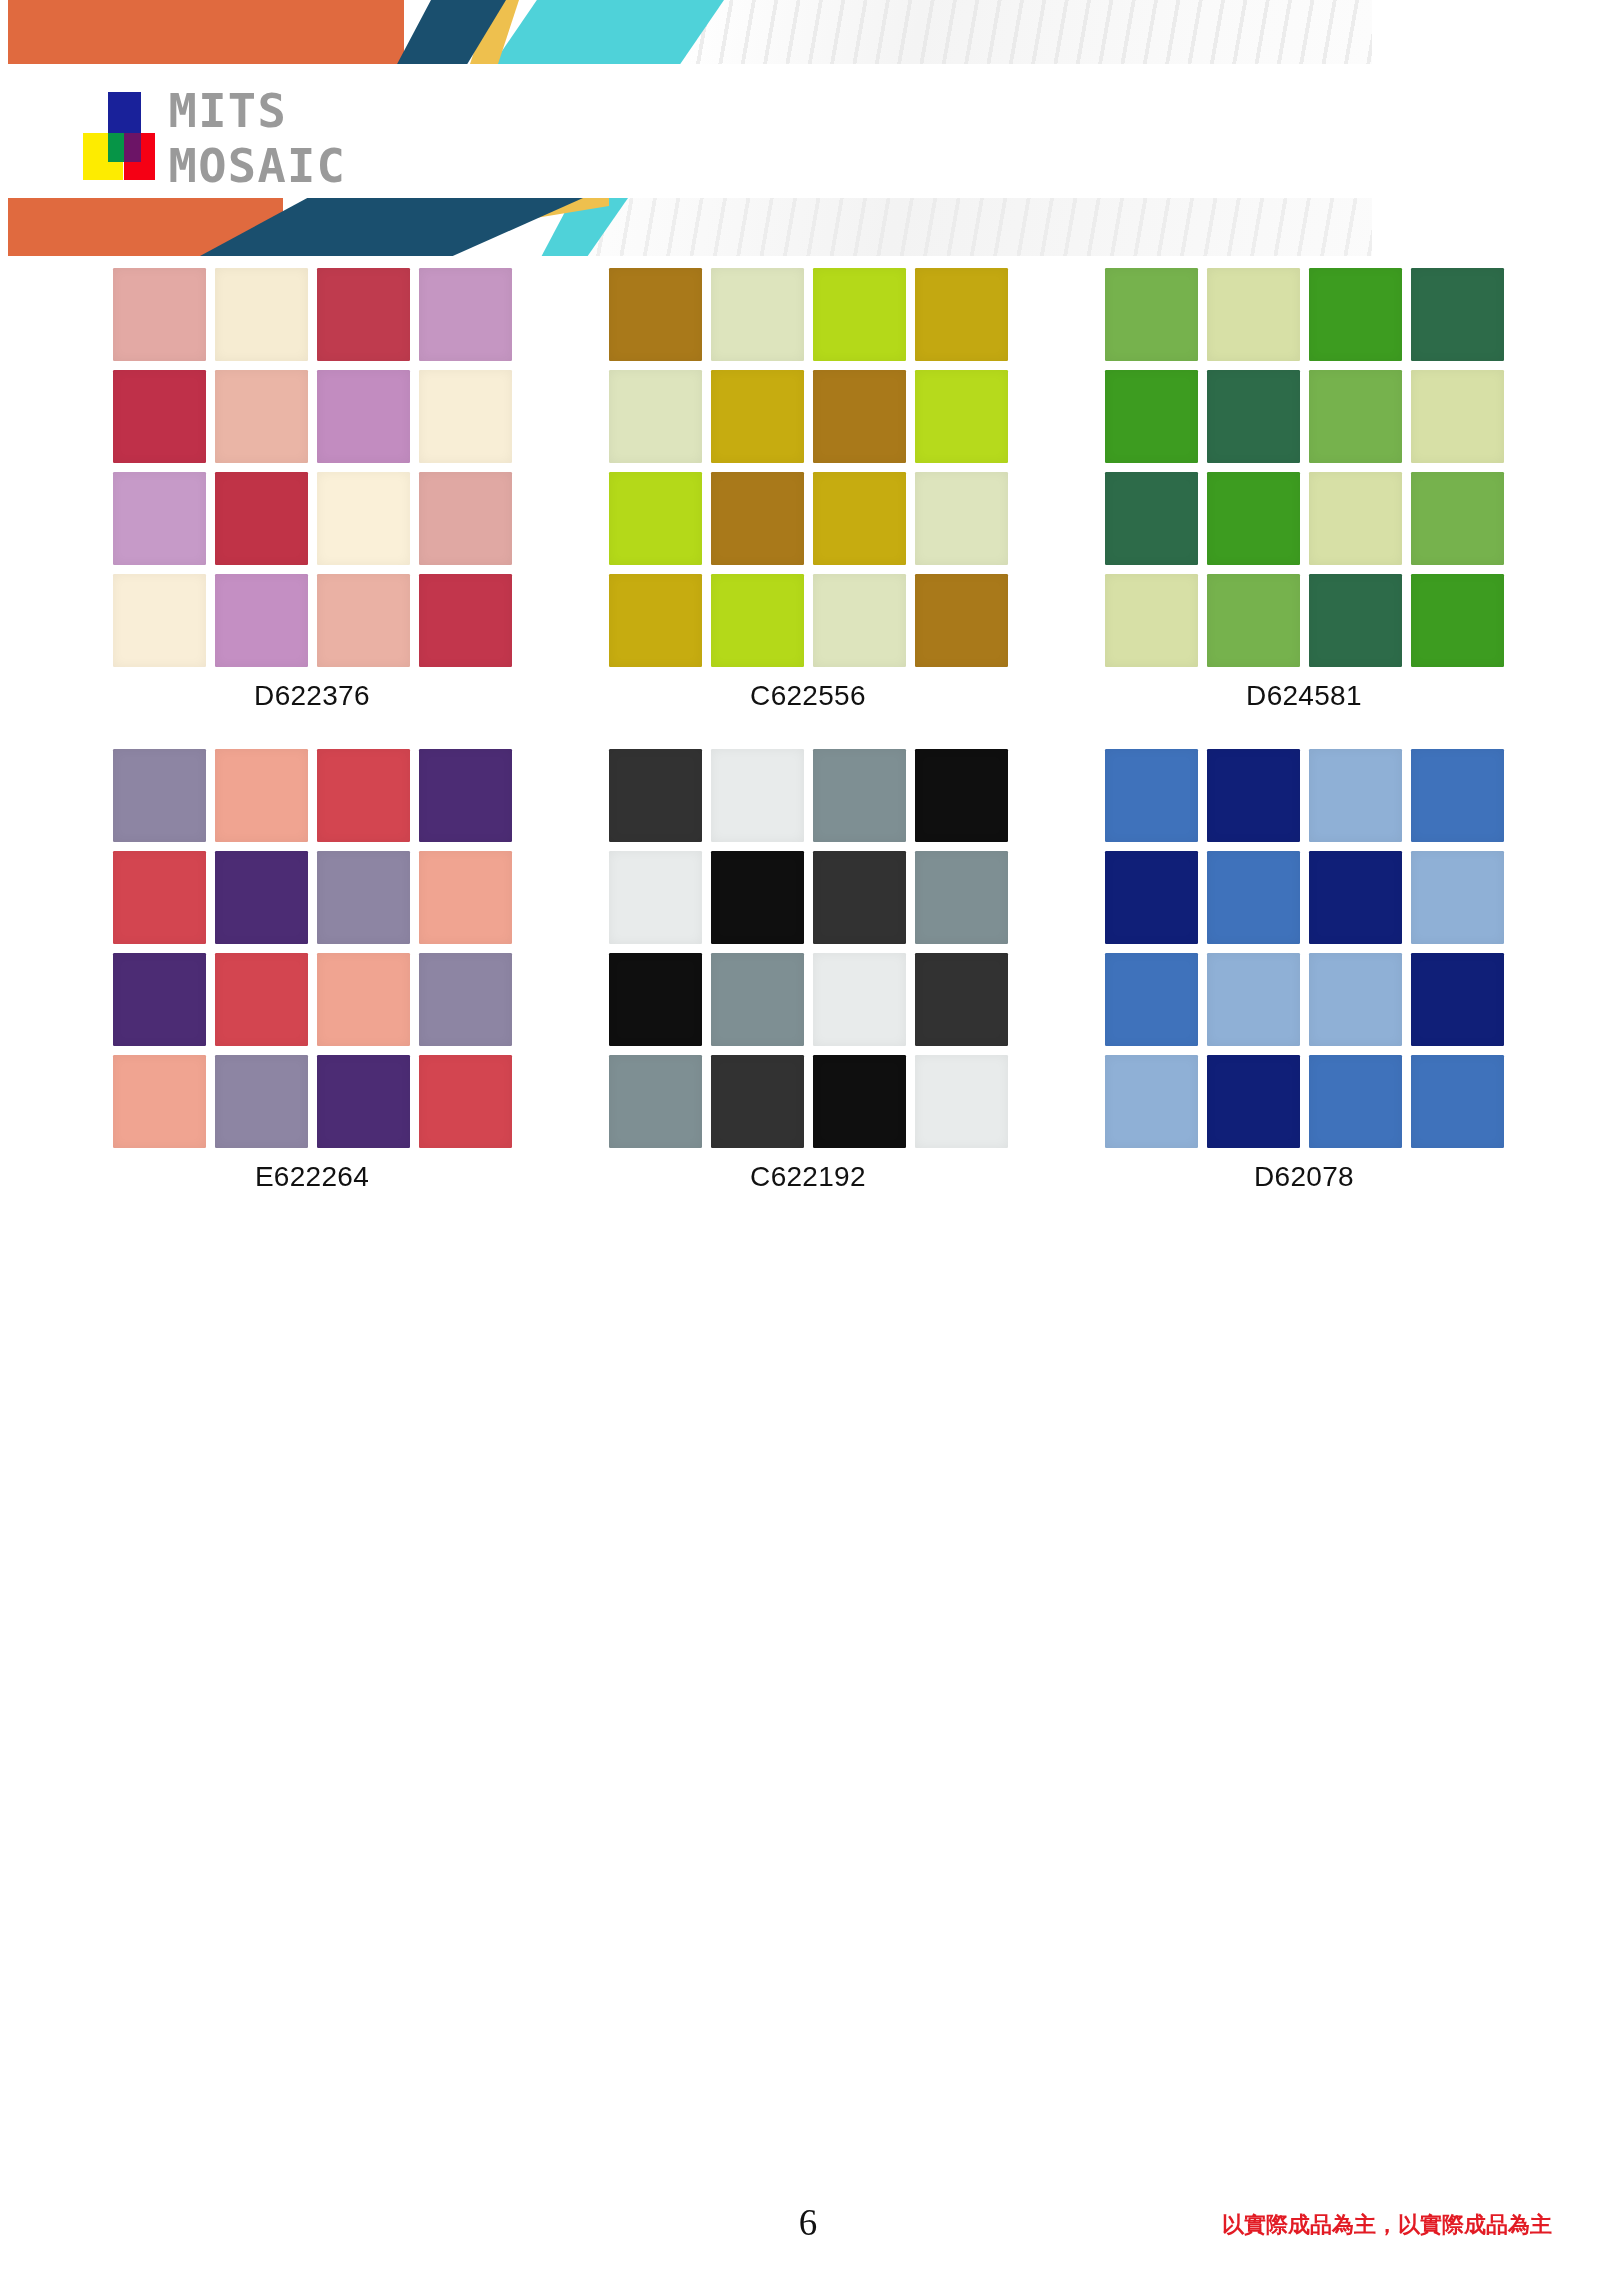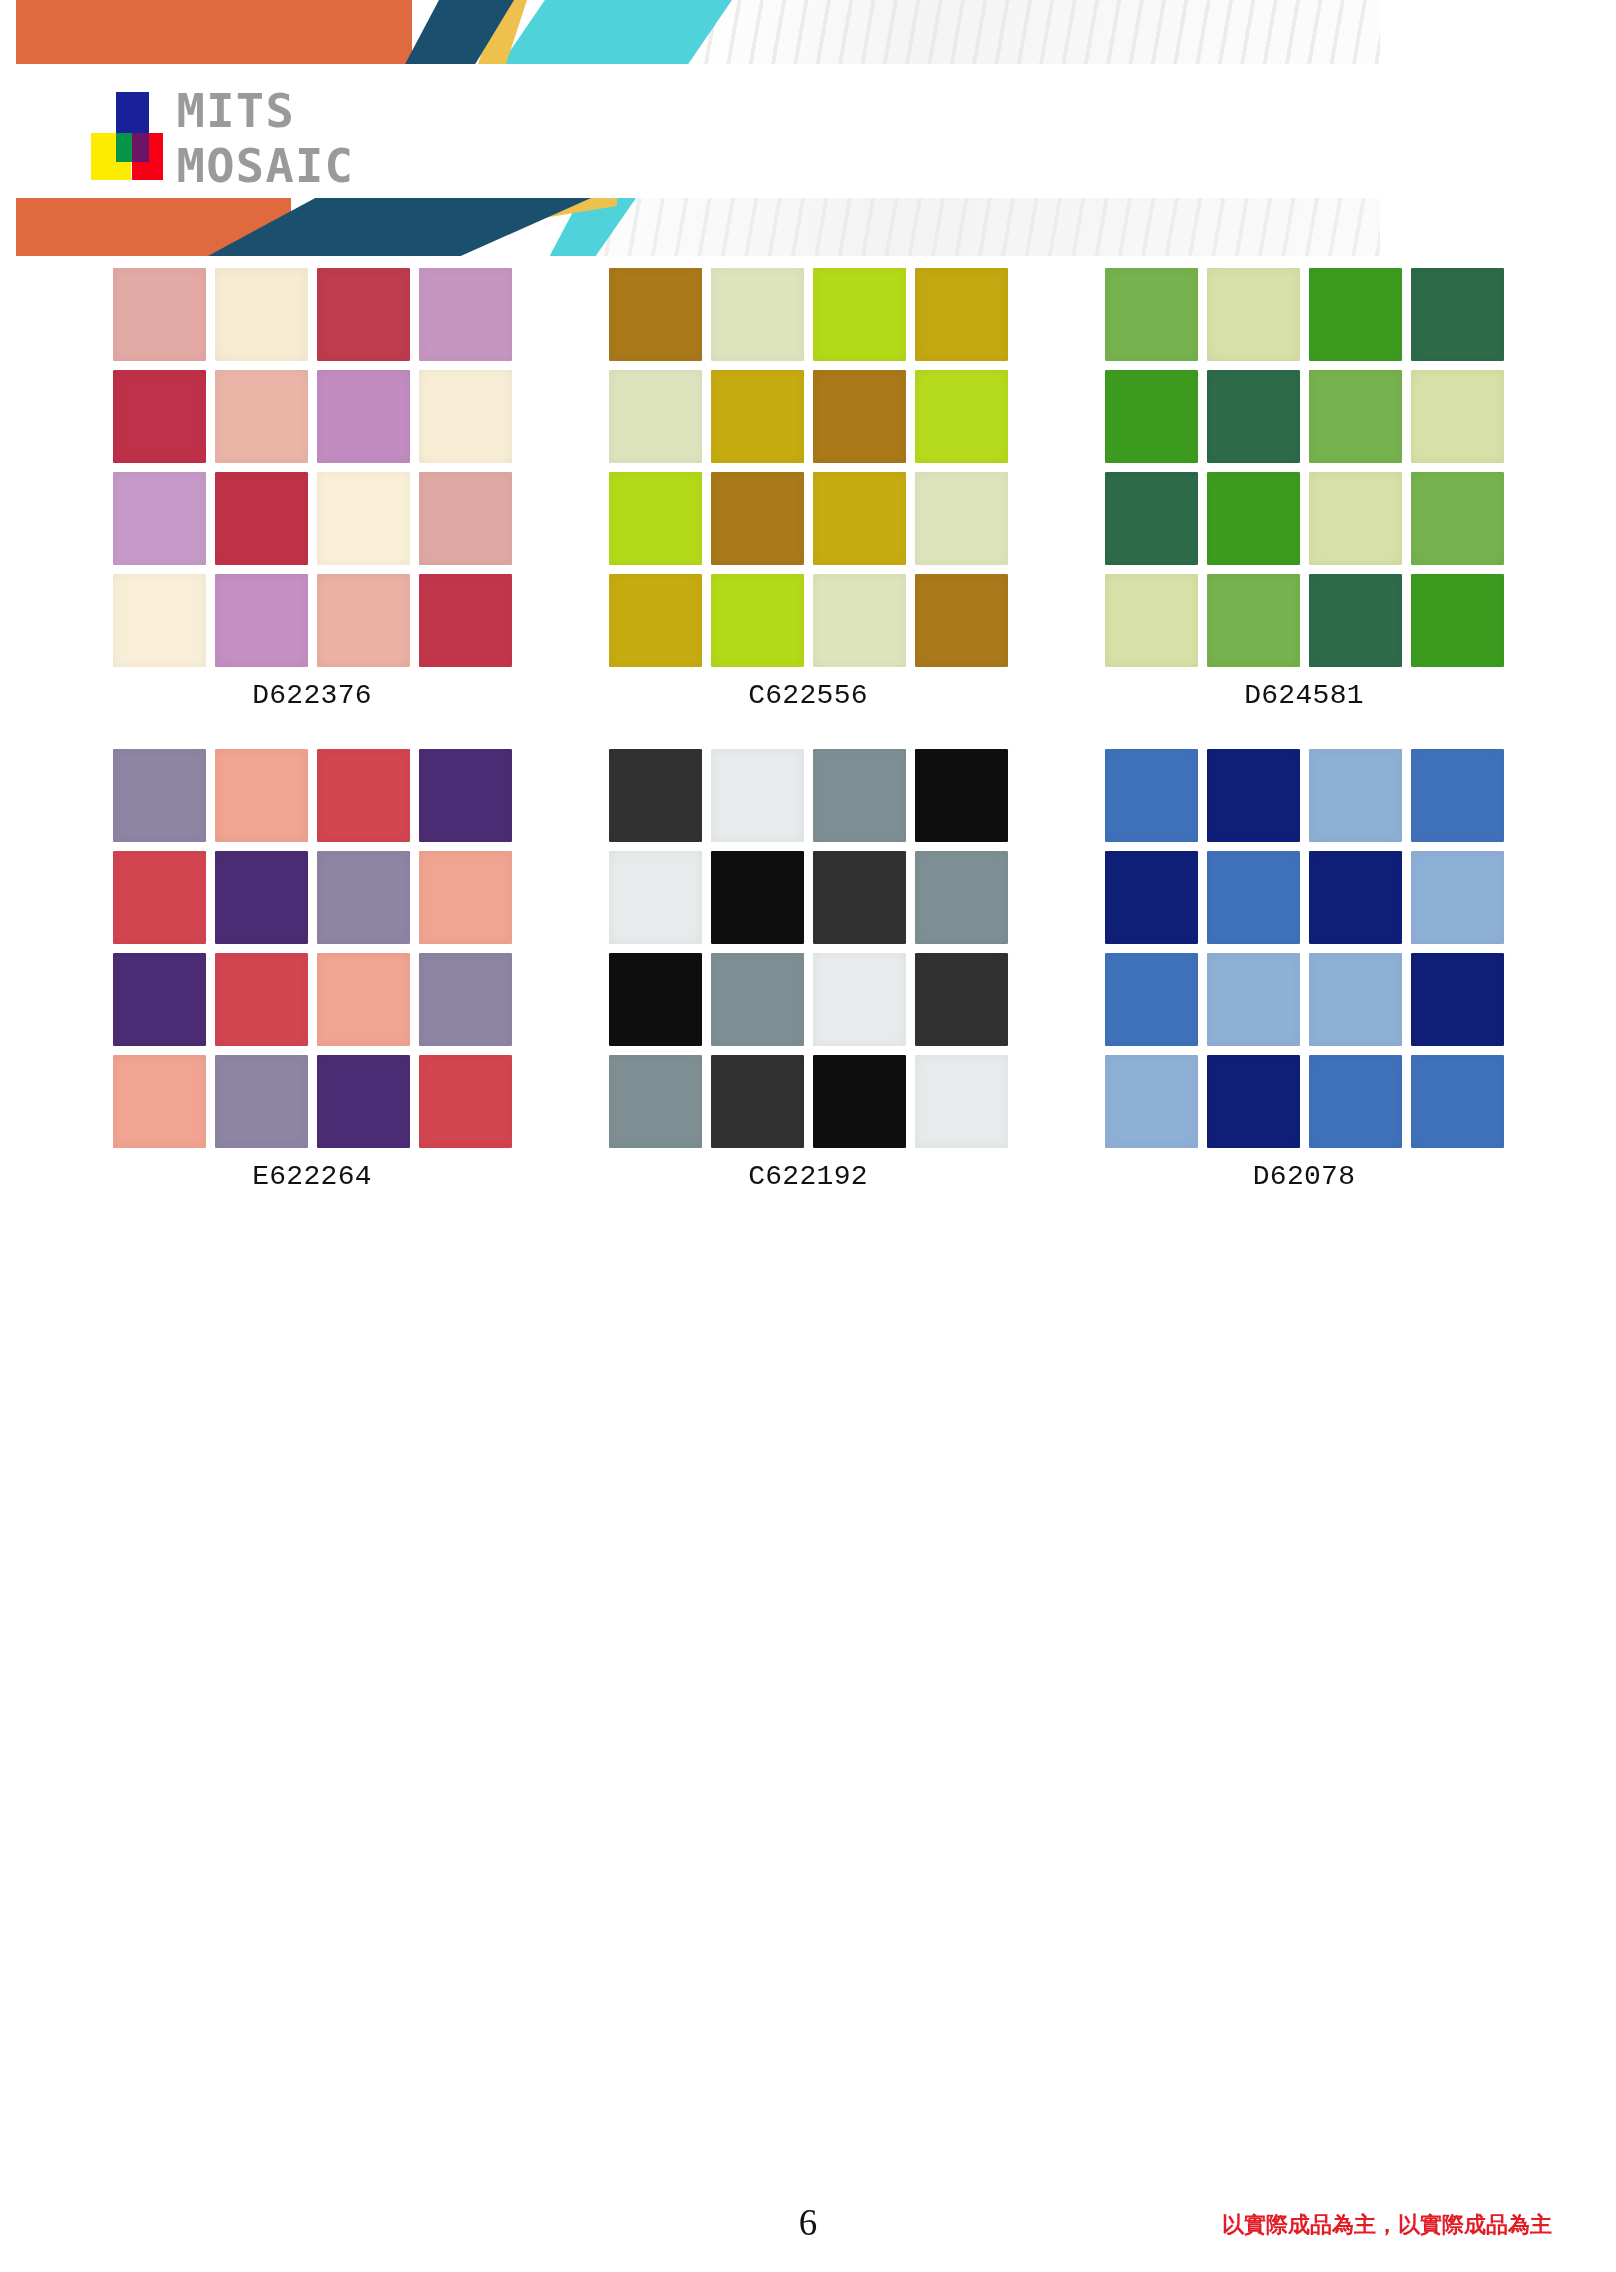--- a/index.html
+++ b/index.html
@@ -14,21 +14,21 @@
   .page {
     position: relative;
     width: 1616px;
     height: 2273px;
     background: #ffffff;
   }
 
   
   .header {
     position: absolute;
-    left: 16px; top: 0;
+    left: 8px; top: 0;
     width: 1364px;
     height: 256px;
     overflow: hidden;
   }
   .hdr-band-top {
     position: absolute;
     left: 0; top: 0;
     width: 1616px;
     height: 64px;
     overflow: hidden;
@@ -189,21 +189,21 @@
     width: 399px;
   }
   .tile {
     width: 93px;
     height: 93px;
     border-radius: 1.3px;
     box-shadow: inset 0 0 11.5px rgba(0,0,0,0.05);
   }
   .code-label {
     margin-top: 12.8px;
-    font-family: Liberation Mono, monospace;
+    font-family: Liberation Sans, sans-serif;
     font-size: 28px;
     color: #111111;
     letter-spacing: 0.3px;
   }
 
   
   .footer {
     position: absolute;
     left: 0; top: 2192px;
     width: 1616px; height: 81px;

